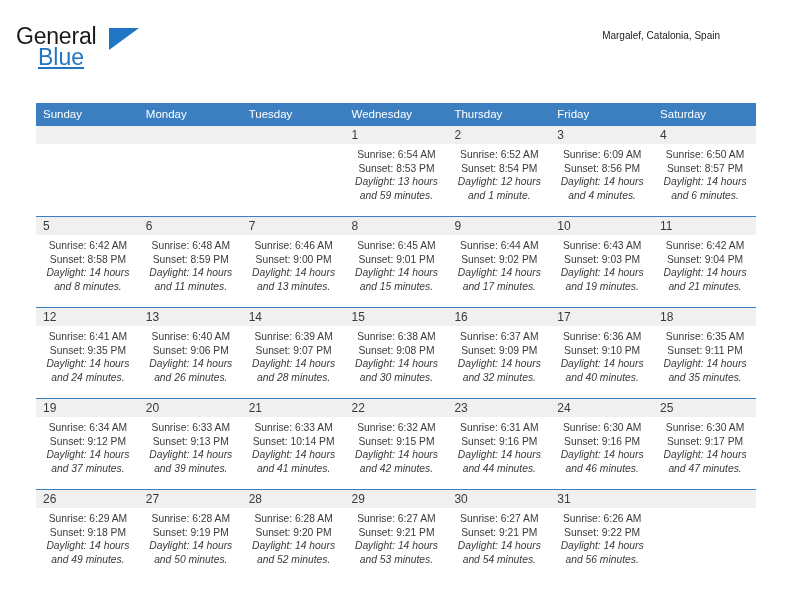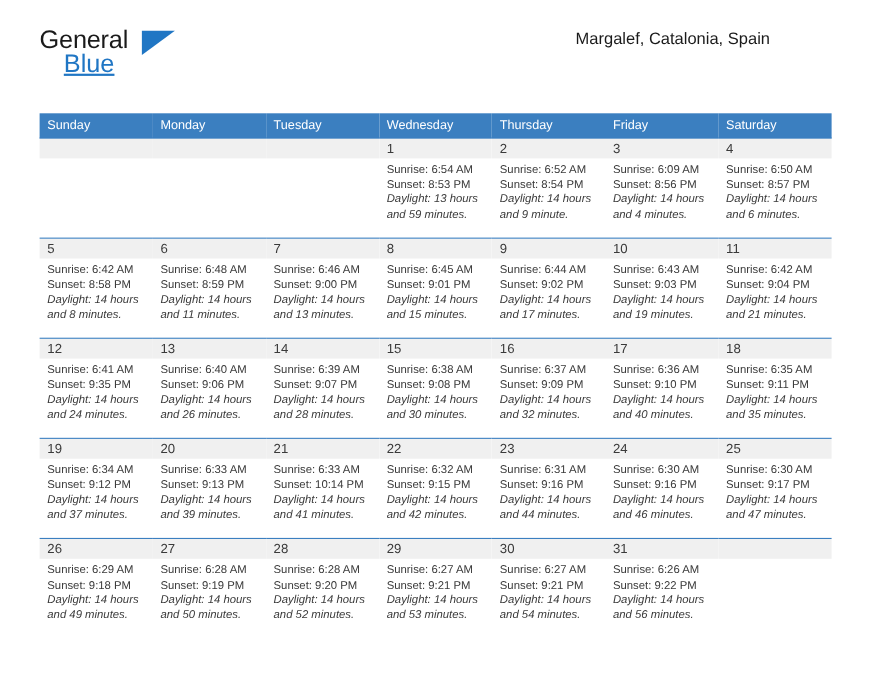--- a/index.html
+++ b/index.html
@@ -12,21 +12,21 @@
     height: 612px;
     font-family: "Liberation Sans", sans-serif;
     color: #222222;
     overflow: hidden;
   }
   .page {
     position: relative;
     width: 736px;
     height: 612px;
     box-sizing: border-box;
-    padding: 0 36px;
+    padding: 0 16px;
   }
 
   
   .header {
     position: relative;
     height: 70px;
     padding-top: 22px;
     box-sizing: border-box;
   }
   .logo {
@@ -70,21 +70,21 @@
     text-align: right;
   }
   .cal-title {
     font-size: 27px;
     color: #1a1a1a;
     line-height: 32px;
     font-weight: normal;
     margin: 0;
   }
   .cal-subtitle {
-    font-size: 15px;
+    font-size: 10px;
     color: #1a1a1a;
     line-height: 20px;
     margin: 4px 0 0 0;
     font-weight: normal;
   }
 
   
   .calendar {
     position: absolute;
     left: 36px;
@@ -125,20 +125,21 @@
     line-height: 13px;
   }
   .daynum.empty {
     background: #f0f0f0;
   }
   .details {
     padding: 4px 6px 0 7px;
     font-size: 10.3px;
     line-height: 13.6px;
     color: #3a3a3a;
+    text-align: center;
   }
   .details div {
     white-space: nowrap;
   }
   .details .wrap {
     white-space: normal;
     font-style: italic;
   }
 </style>
 </head>
@@ -189,21 +190,21 @@
               <div>Sunrise: 6:54 AM</div>
               <div>Sunset: 8:53 PM</div>
               <div class="wrap">Daylight: 13 hours and 59 minutes.</div>
             </div>
           </td>
           <td>
             <div class="daynum">2</div>
             <div class="details">
               <div>Sunrise: 6:52 AM</div>
               <div>Sunset: 8:54 PM</div>
-              <div class="wrap">Daylight: 14 hours and 9 minute.</div>
+              <div class="wrap">Daylight: 12 hours and 1 minute.</div>
             </div>
           </td>
           <td>
             <div class="daynum">3</div>
             <div class="details">
               <div>Sunrise: 6:09 AM</div>
               <div>Sunset: 8:56 PM</div>
               <div class="wrap">Daylight: 14 hours and 4 minutes.</div>
             </div>
           </td>

